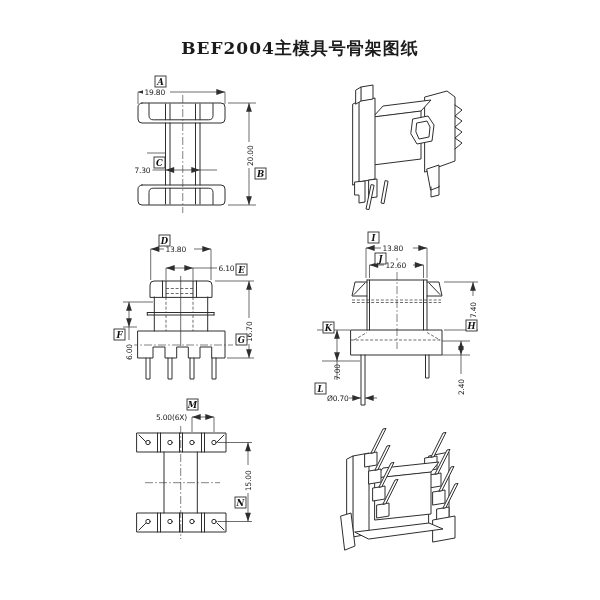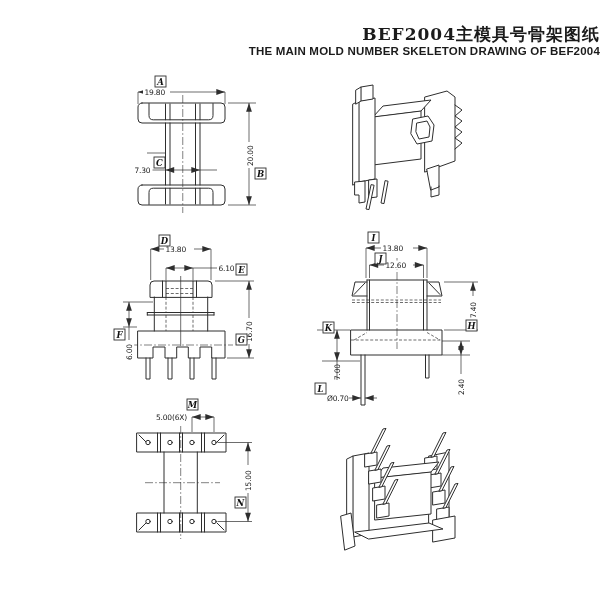--- a/index.html
+++ b/index.html
@@ -1,18 +1,18 @@
 <!DOCTYPE html>
 <html><head>
 <meta charset="utf-8">
 <style>
   html,body{margin:0;padding:0;background:#e8e8e8;}
   .page{position:relative;width:600px;height:600px;background:#ffffff;overflow:hidden;
         font-family:"Liberation Sans","DejaVu Sans",sans-serif;}
-  .title-block{position:absolute;left:0;top:24px;width:600px;text-align:right;color:#1b1b1b;}
+  .title-block{position:absolute;left:0;top:38px;width:600px;text-align:center;color:#1b1b1b;}
   .title-cn{font-family:"DejaVu Serif","Liberation Serif",serif;font-weight:700;font-size:17px;
             letter-spacing:1px;line-height:20px;}
   .title-en{font-family:"Liberation Sans","DejaVu Sans",sans-serif;font-weight:700;font-size:11.5px;
             letter-spacing:.2px;line-height:14px;}
   .view{position:absolute;}
   
   .o  {fill:none;stroke:#2e2e2e;stroke-width:1;stroke-linejoin:round;stroke-linecap:round;}
   .of {fill:#ffffff;stroke:#2e2e2e;stroke-width:1;stroke-linejoin:round;stroke-linecap:round;}
   .d  {fill:none;stroke:#2e2e2e;stroke-width:.7;}
   .hid{fill:none;stroke:#2e2e2e;stroke-width:.7;stroke-dasharray:3 1.8;}
@@ -23,21 +23,20 @@
   .tag text{font-family:"DejaVu Serif","Liberation Serif",serif;font-style:italic;font-weight:700;
             font-size:8.5px;fill:#111;text-anchor:middle;}
 </style>
 </head>
 <body>
 
 <div class="page">
 
   <div class="title-block">
     <div class="title-cn">BEF2004主模具号骨架图纸</div>
-    <div class="title-en">THE MAIN MOLD NUMBER SKELETON DRAWING OF BEF2004</div>
   </div>
 
   <svg class="view" style="left:60px;top:75px" width="235" height="150" viewBox="0 0 235 150">
     <defs>
       <marker id="ar1" markerWidth="10" markerHeight="7" refX="9.5" refY="3.5" orient="auto-start-reverse" markerUnits="userSpaceOnUse">
         <path d="M0.8,0.6 L9.5,3.5 L0.8,6.4 Z" fill="#2e2e2e"></path>
       </marker>
     </defs>
 
     <rect class="o" x="78" y="28" width="87" height="20" rx="4"></rect>

